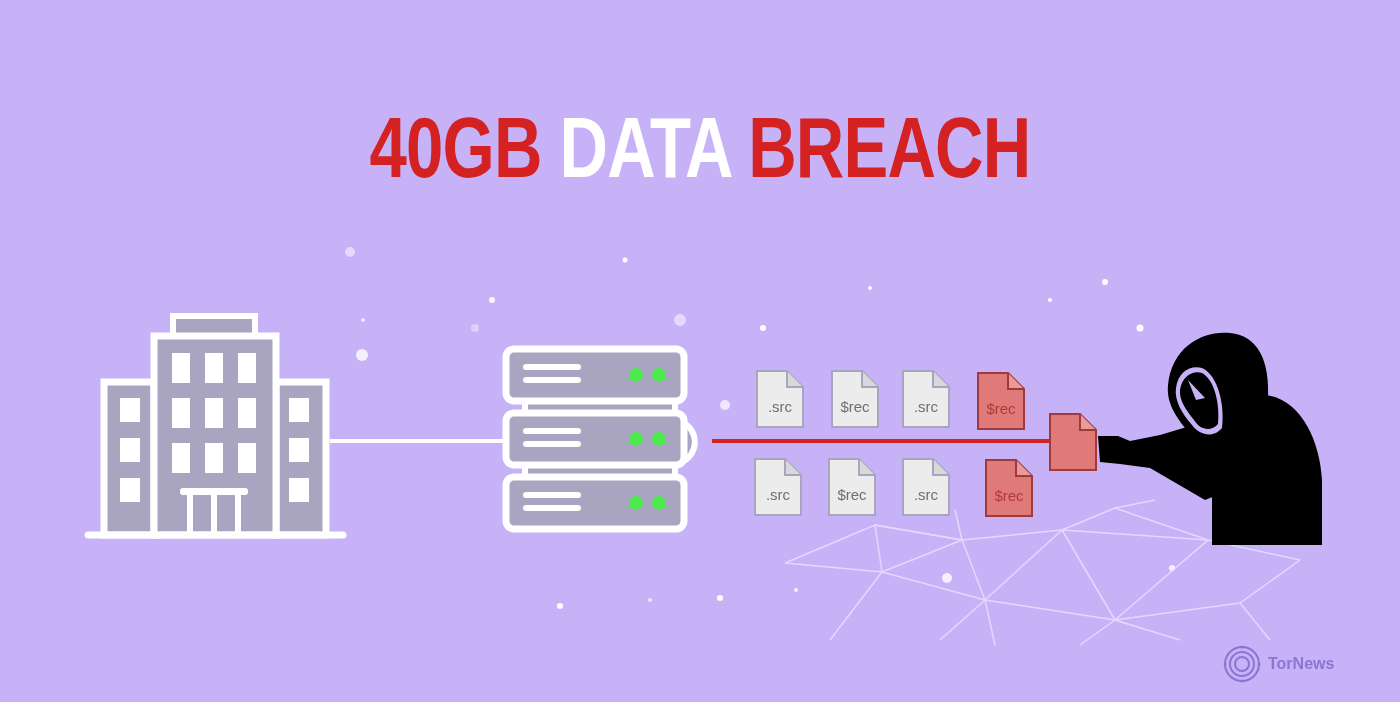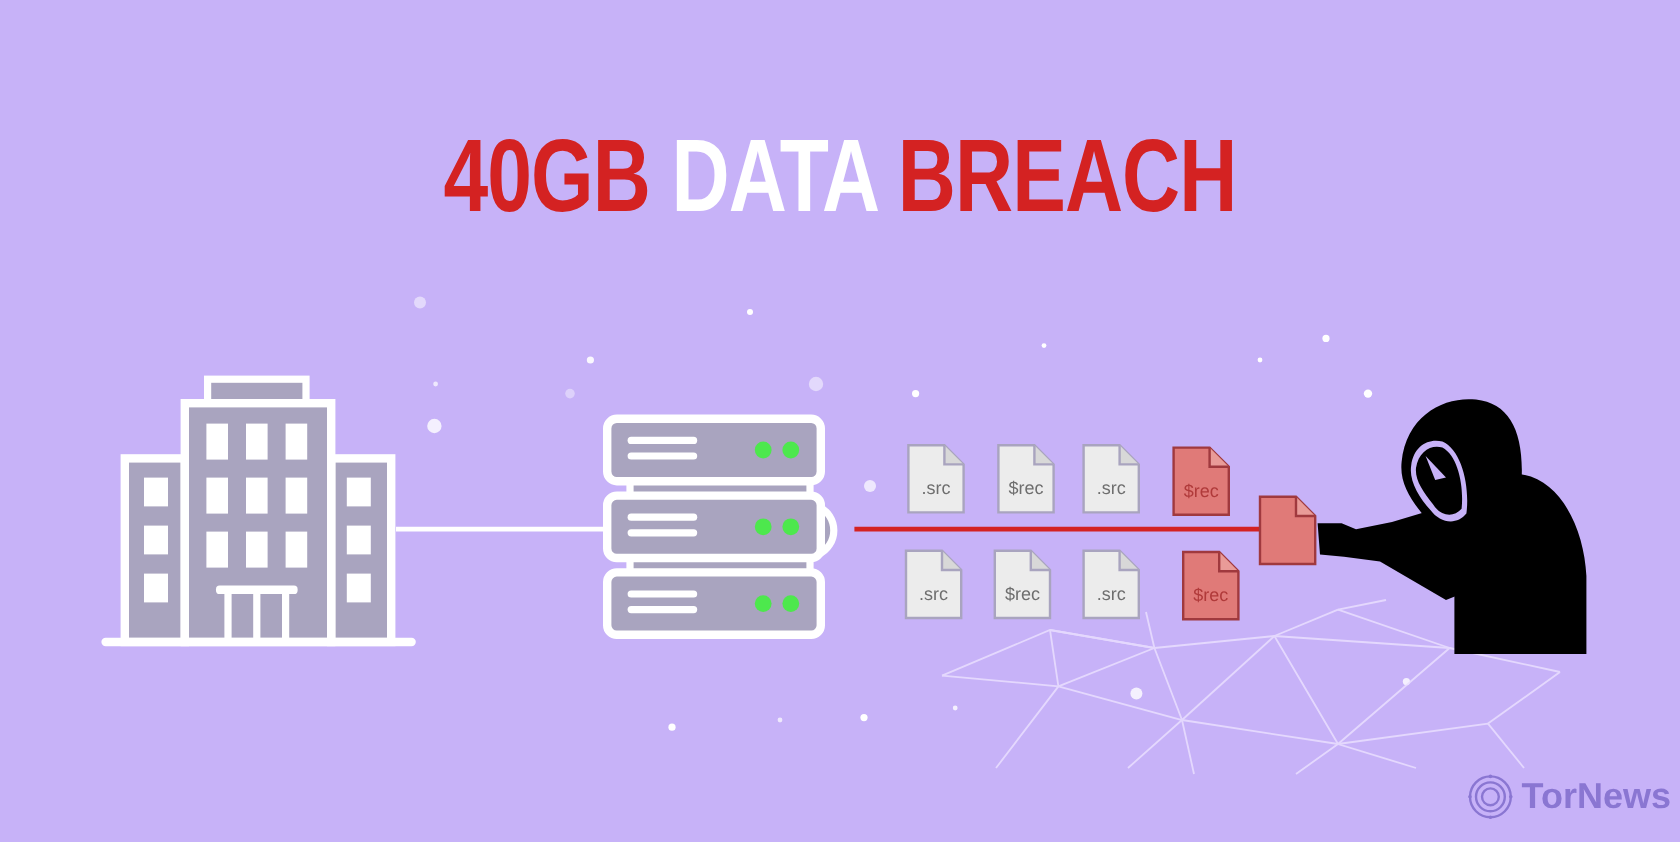--- a/index.html
+++ b/index.html
@@ -26,21 +26,21 @@
   .file-label {
     font-family: "Liberation Sans", sans-serif;
     font-size: 15px;
   }
   .watermark {
     position: absolute; left: 1222px; top: 644px;
     display: flex; align-items: center; gap: 6px;
   }
   .watermark-text {
     font-family: "Liberation Sans", sans-serif;
-    font-weight: bold; font-size: 30px; color: #8a76d2;
+    font-weight: bold; font-size: 16px; color: #8a76d2;
   }
 </style>
 </head>
 <body>
 
 <div class="scene">
   <svg width="1400" height="702" viewBox="0 0 1400 702" xmlns="http://www.w3.org/2000/svg">
 
     <g fill="#ffffff">
       <circle cx="350" cy="252" r="5" opacity="0.5"></circle>

